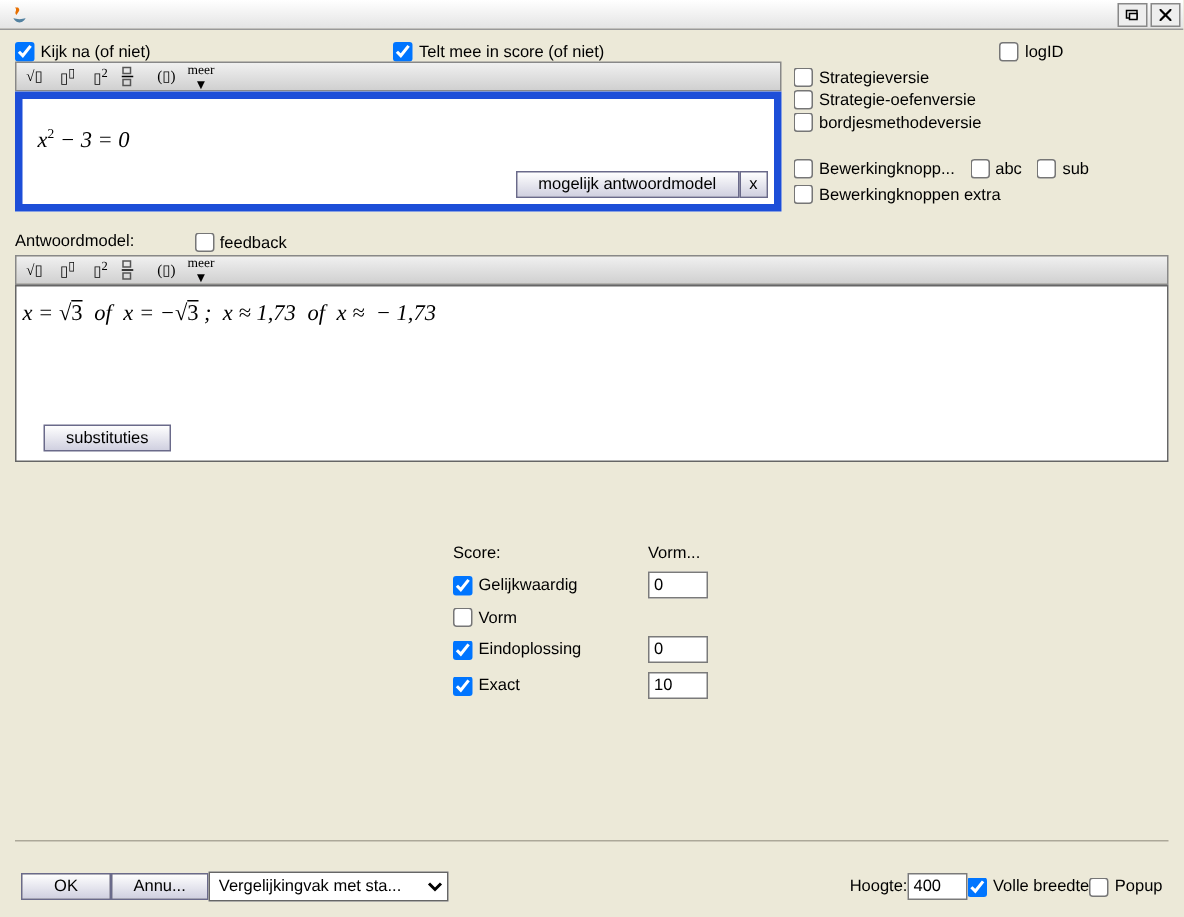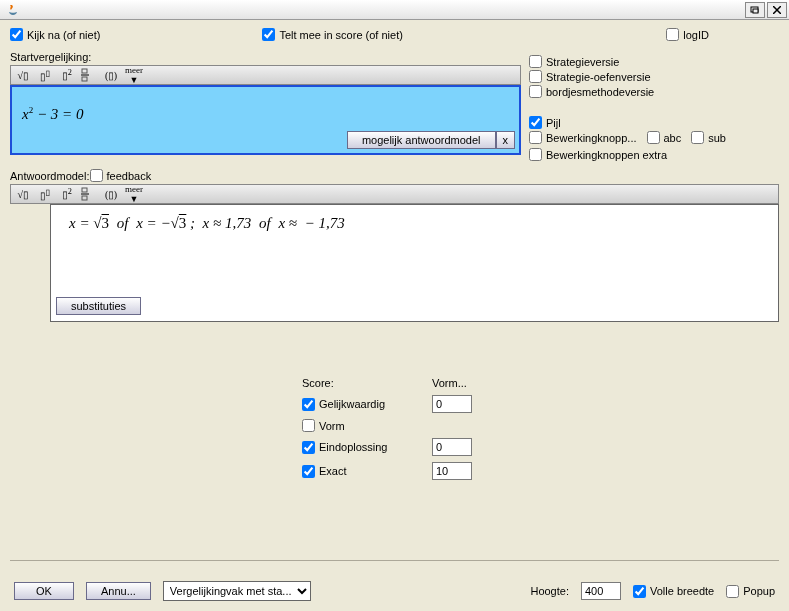--- a/index.html
+++ b/index.html
@@ -2,47 +2,47 @@
 <html><head>
 <meta charset="utf-8">
 <style>
 * { box-sizing: border-box; margin: 0; padding: 0; }
 body { font-family: "Segoe UI", Tahoma, sans-serif; font-size: 11px; background: #ece9d8; width: 789px; height: 611px; overflow: hidden; color: #000; }
 .titlebar { height: 20px; background: linear-gradient(#fff, #e4e4e4); border-bottom: 1px solid #999; display: flex; align-items: center; padding: 0 2px; }
 .java-icon { width: 14px; height: 14px; margin: 0 4px; }
 .title-spacer { flex: 1; }
 .title-btn { width: 20px; height: 16px; border: 1px solid #888; background: #eee; display: flex; align-items: center; justify-content: center; margin-left: 2px; cursor: pointer; font-size: 10px; }
 .content { padding: 8px 10px; }
-.row-top { display: flex; gap: 21px; align-items: flex-start; margin-bottom: 10px; }
+.row-top { display: flex; gap: 21px; align-items: flex-start; margin-bottom: 0; }
 .chk-wrap { display: flex; align-items: center; gap: 4px; }
 input[type="checkbox"] { width: 13px; height: 13px; }
 .main-split { display: flex; gap: 8px; }
 .left-col { flex: 1; }
 .right-col { width: 250px; padding-top: 4px; }
 .sect-label { margin-bottom: 2px; }
 .toolbar { height: 20px; background: linear-gradient(#f0f0f0, #d0d0d0); border: 1px solid #888; display: flex; align-items: center; padding: 2px 4px; gap: 6px; font-size: 10px; }
 .tb-item { min-width: 16px; text-align: center; font-family: serif; }
 .fraction svg { display: block; }
-.editor { border: 2px solid #1d4ed8; background: #7dd3fc; height: 70px; padding: 6px 10px; position: relative; font-family: 'Times New Roman', serif; font-size: 15px; font-style: italic; }
-.editor2 { border: 1px solid #666; background: #fff; height: 118px; padding: 10px 18px; position: relative; font-family: 'Times New Roman', serif; font-size: 15px; font-style: italic; margin-left: 40px; }
+.editor { border: 5px solid #1d4ed8; background: #ffffff; height: 80px; padding: 6px 10px; position: relative; font-family: 'Times New Roman', serif; font-size: 15px; font-style: italic; }
+.editor2 { border: 1px solid #666; background: #fff; height: 118px; padding: 10px 4px; position: relative; font-family: 'Times New Roman', serif; font-size: 15px; font-style: italic; }
 .right-col .chk-wrap { margin-bottom: 2px; }
 .right-group2 { margin-top: 18px; }
 .inline-row { display: flex; gap: 10px; align-items: center; margin-bottom: 2px; }
 .btn { background: linear-gradient(#fefefe, #d0d0e0); border: 1px solid #6a6a8a; padding: 2px 14px; min-width: 60px; font-size: 11px; cursor: pointer; }
 .btn-sm { padding: 1px 6px; min-width: auto; }
 .editor .btnrow { position: absolute; bottom: 4px; right: 4px; display: flex; gap: 0; }
-.editor2 .sub-btn { position: absolute; bottom: 6px; left: 5px; }
-.ans-head { display: flex; align-items: center; margin-top: 14px; margin-bottom: 2px; }
+.editor2 .sub-btn { position: absolute; bottom: 6px; left: 18px; }
+.ans-head { display: flex; align-items: flex-start; gap: 40px; margin-top: 14px; margin-bottom: 2px; }
 .score-area { margin-top: 55px; display: flex; justify-content: center; }
 .score-grid { display: grid; grid-template-columns: 130px 55px; row-gap: 6px; align-items: center; }
 .score-grid .hdr { font-size: 11px; }
 input[type="text"].num { width: 40px; height: 18px; border: 1px solid #7a7a7a; background: #fff; padding: 1px 3px; font-size: 11px; }
-.footer { position: absolute; bottom: 10px; left: 0; right: 0; padding: 0 14px; display: flex; align-items: center; gap: 12px; }
+.footer { position: absolute; bottom: 10px; left: 0; right: 0; padding: 0 14px; display: flex; align-items: center; }
 .footer .spacer { flex: 1; }
-select { height: 20px; border: 1px solid #666; background: #fff; font-size: 11px; padding: 1px 2px; width: 148px; }
+select { height: 20px; border: 1px solid #666; background: #fff; font-size: 11px; padding: 1px 2px; width: 160px; }
 hr.sep { border: none; border-top: 1px solid #aca899; margin: 14px 0 10px 0; }
 .math sup { font-size: 9px; vertical-align: super; font-style: normal;}
 .sqrt-sym { font-style: normal; }
 .of { font-style: italic; padding: 0 4px;}
 </style>
 </head>
 <body>
 
 <div class="titlebar">
   <span class="java-icon">
@@ -79,21 +79,20 @@
       </label>
     <div style="flex:1"></div>
     <label class="chk-wrap" style="margin-right:70px">
         <input type="checkbox" style="">
         <span>logID</span>
       </label>
   </div>
 
   <div class="main-split">
     <div class="left-col">
-      <div class="sect-label">Startvergelijking:</div>
       <div class="toolbar">
         <span class="tb-item">√▯</span>
         <span class="tb-item">▯<sup>▯</sup></span>
         <span class="tb-item">▯<sup>2</sup></span>
         <span class="tb-item fraction">
             <svg width="8" height="14">
               <rect x="1" y="1" width="5" height="4" fill="none" stroke="#555"></rect>
               <line x1="0" y1="7" x2="8" y2="7" stroke="#000"></line>
               <rect x="1" y="9" width="5" height="4" fill="none" stroke="#555"></rect>
             </svg>
@@ -125,24 +124,20 @@
         </label>
       <label class="chk-wrap">
           <input type="checkbox" style="">
           <span>Strategie-oefenversie</span>
         </label>
       <label class="chk-wrap">
           <input type="checkbox" style="">
           <span>bordjesmethodeversie</span>
         </label>
       <div class="right-group2">
-        <label class="chk-wrap">
-            <input type="checkbox" checked="" style="">
-            <span>Pijl</span>
-          </label>
         <div class="inline-row">
           <label class="chk-wrap">
               <input type="checkbox" style="">
               <span>Bewerkingknopp...</span>
             </label>
           <label class="chk-wrap">
               <input type="checkbox" style="">
               <span>abc</span>
             </label>
           <label class="chk-wrap">

